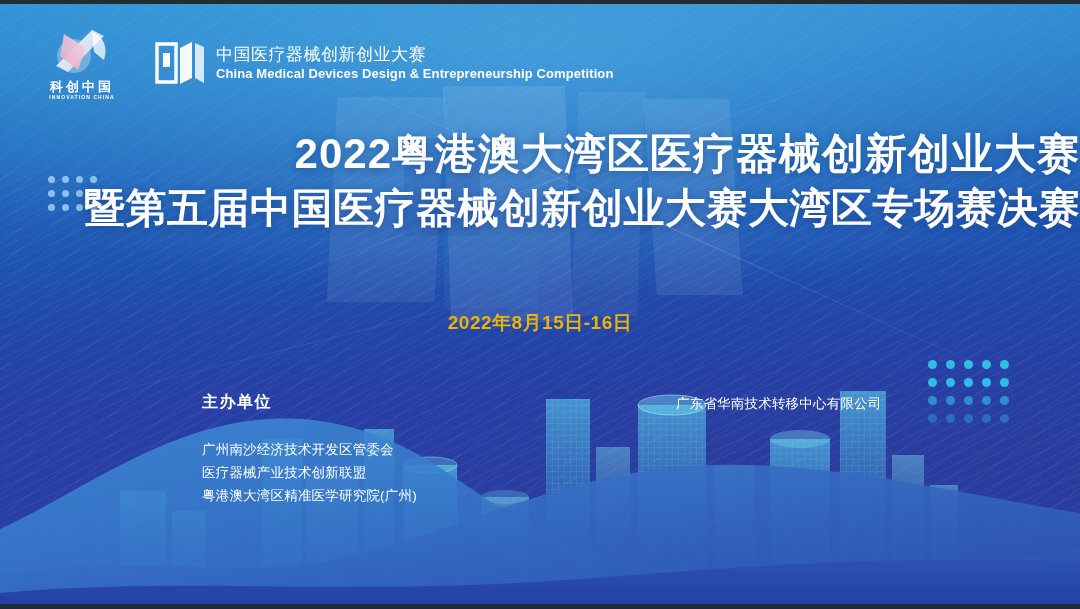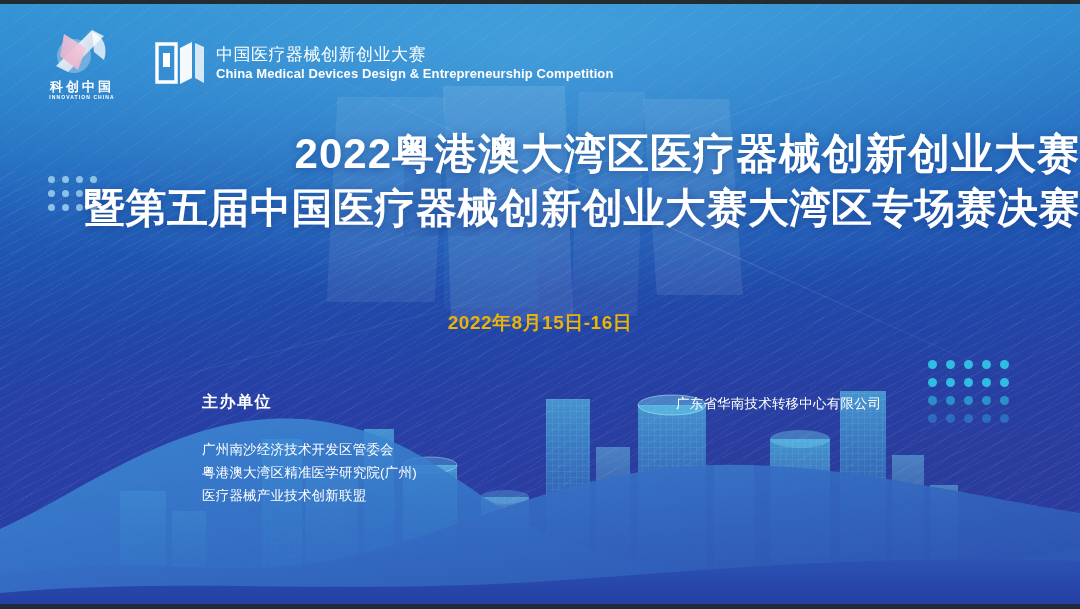--- a/index.html
+++ b/index.html
@@ -328,22 +328,22 @@
       <div class="title-1">2022粤港澳大湾区医疗器械创新创业大赛</div>
       <div class="title-2">暨第五届中国医疗器械创新创业大赛大湾区专场赛决赛</div>
     </div>
 
     <div class="date-line">2022年8月15日-16日</div>
 
     <div class="orgs">
       <div class="org host">
         <div class="head">主办单位</div>
         <div class="line">广州南沙经济技术开发区管委会</div>
+        <div class="line">医疗器械产业技术创新联盟</div>
         <div class="line">粤港澳大湾区精准医学研究院(广州)</div>
-        <div class="line">医疗器械产业技术创新联盟</div>
       </div>
       <div class="org co">
         <div class="line">广东省华南技术转移中心有限公司</div>
       </div>
     </div>
 
   </div>
 
   <div class="strip-top"></div>
   <div class="strip-bottom"></div>

